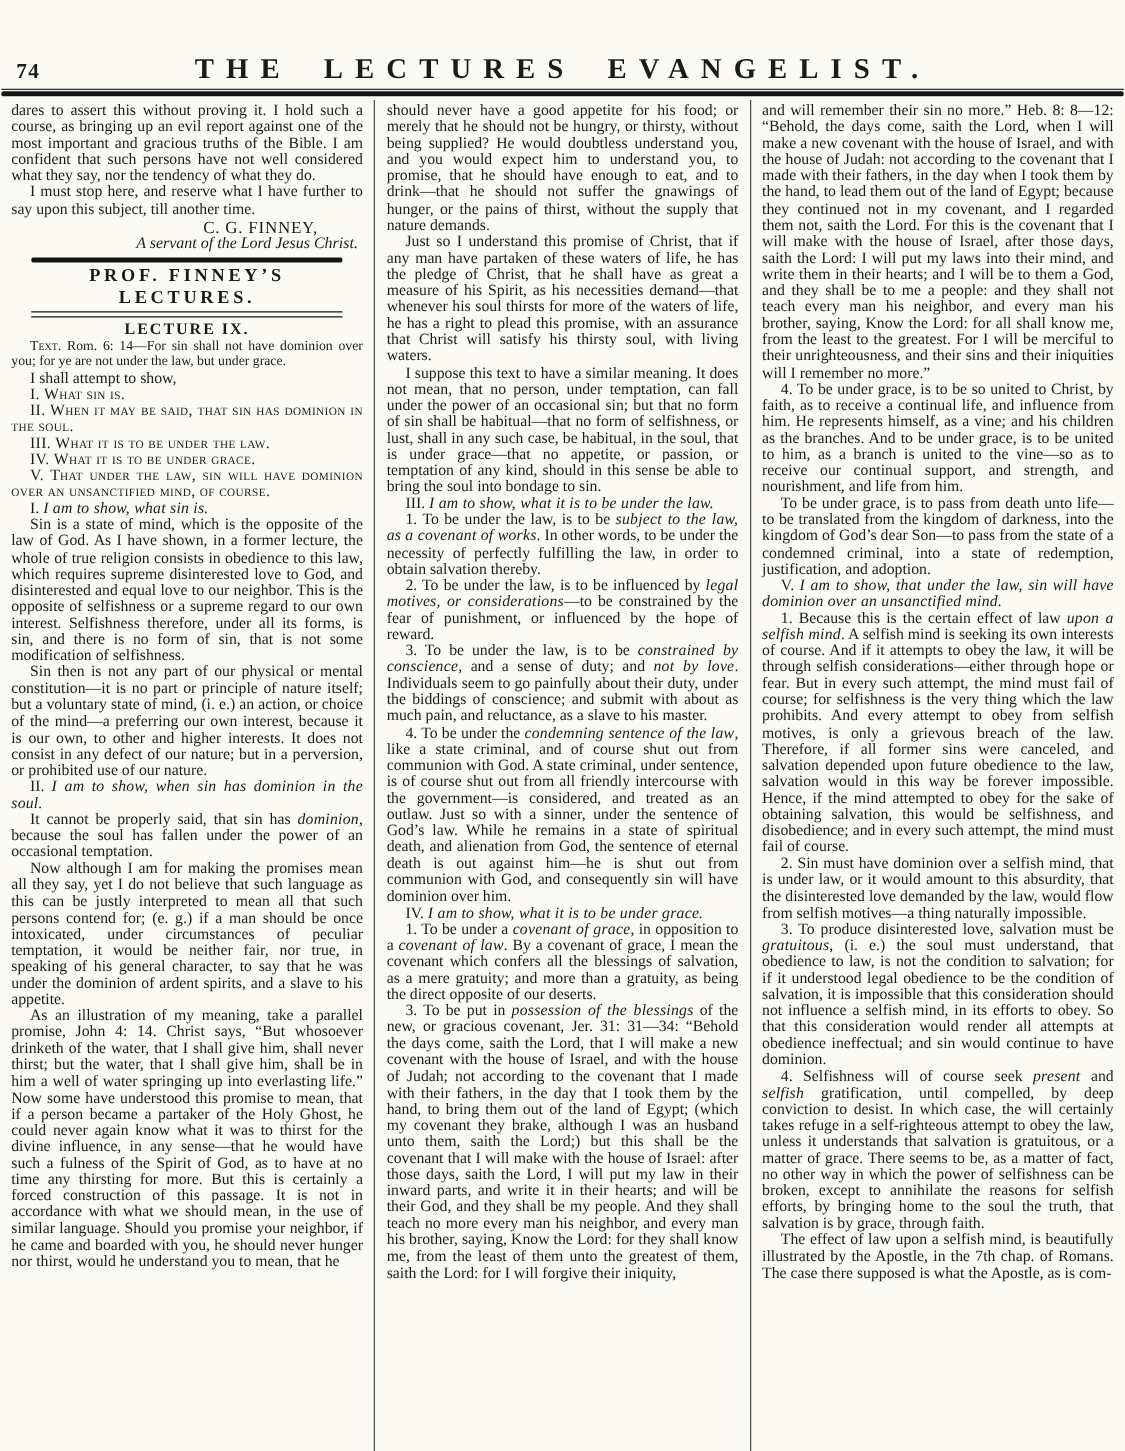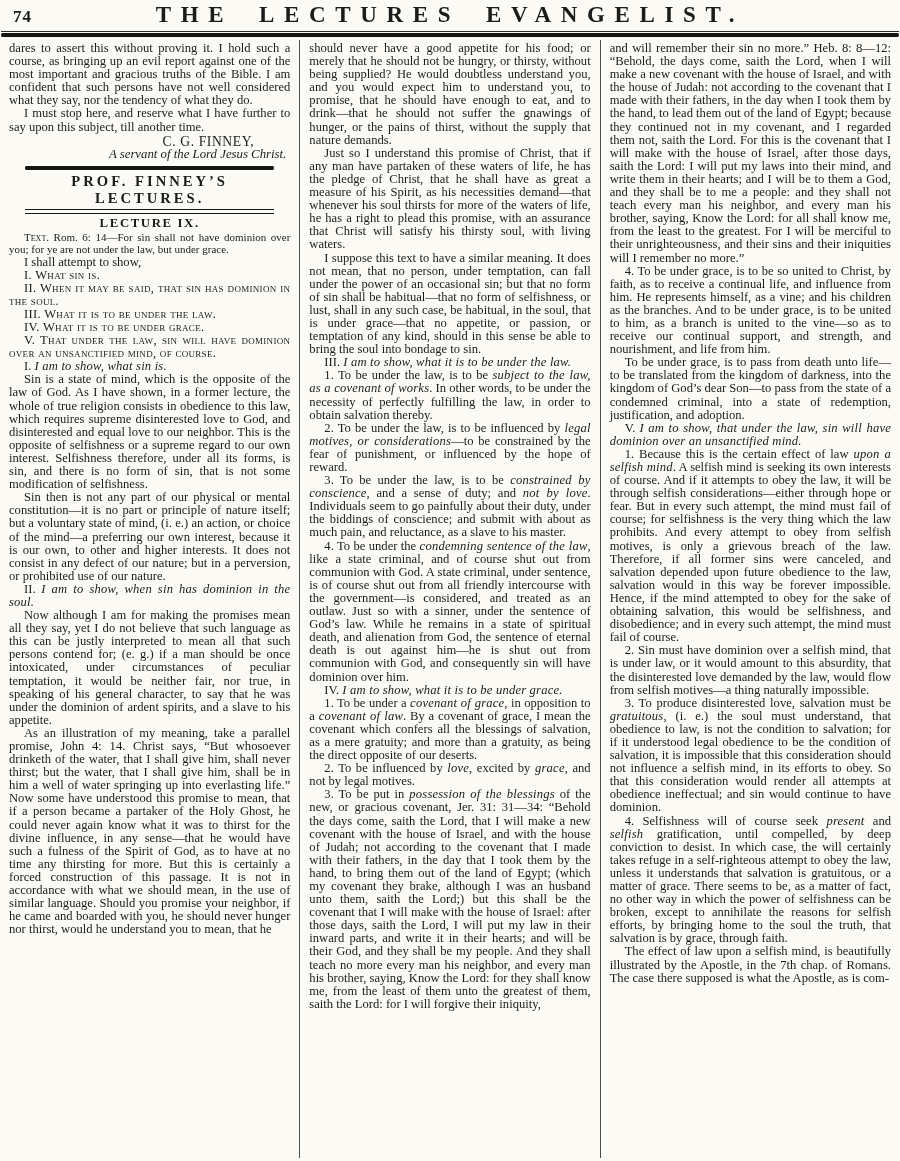--- a/index.html
+++ b/index.html
@@ -7,21 +7,21 @@
     position:relative;
     width:900px;height:1161px;
     margin:0 auto;
     box-sizing:border-box;
     background:#fbfaf4;
     color:#1b1b1b;
     font-family:"Liberation Serif","DejaVu Serif",serif;
     overflow:hidden;
   }
   
-  .masthead{position:relative;height:31px;}
+  .masthead{position:relative;height:31px;margin-top:40px;}
   .page-number{
     position:absolute;left:13px;top:7px;
     font-size:17px;font-weight:bold;letter-spacing:1px;
   }
   .masthead-title{
     position:absolute;left:0;right:0;top:2px;
     text-align:center;
     font-size:23px;font-weight:bold;
     letter-spacing:0.42em;
     word-spacing:0.45em;
@@ -116,36 +116,36 @@
         <p class="p">I shall attempt to show,</p>
         <p class="sc">I.  What sin is.</p>
         <p class="sc">II.  When it may be said, that sin has dominion in the soul.</p>
         <p class="sc">III.  What it is to be under the law.</p>
         <p class="sc">IV.  What it is to be under grace.</p>
         <p class="sc">V.  That under the law, sin will have dominion over an unsanctified mind, of course.</p>
         <p class="p">I.  <i>I am to show, what sin is.</i></p>
         <p class="p">Sin is a state of mind, which is the opposite of the law of God.  As I have shown, in a former lecture, the whole of true religion consists in obedience to this law, which requires supreme disinterested love to God, and disinterested and equal love to our neighbor.  This is the opposite of selfishness or a supreme regard to our own interest.  Selfishness therefore, under all its forms, is sin, and there is no form of sin, that is not some modification of selfishness.</p>
         <p class="p">Sin then is not any part of our physical or mental constitution—it is no part or principle of nature itself; but a voluntary state of mind, (i. e.) an action, or choice of the mind—a preferring our own interest, because it is our own, to other and higher interests.  It does not consist in any defect of our nature; but in a perversion, or prohibited use of our nature.</p>
         <p class="p">II.  <i>I am to show, when sin has dominion in the soul.</i></p>
+        <p class="p">It cannot be properly said, that sin has <i>dominion</i>, because the soul has fallen under the power of an occasional temptation.</p>
         <p class="p">Now although I am for making the promises mean all they say, yet I do not believe that such language as this can be justly interpreted to mean all that such persons contend for; (e. g.) if a man should be once intoxicated, under circumstances of peculiar temptation, it would be neither fair, nor true, in speaking of his general character, to say that he was under the dominion of ardent spirits, and a slave to his appetite.</p>
         <p class="p">As an illustration of my meaning, take a parallel promise, John 4: 14.  Christ says, “But whosoever drinketh of the water, that I shall give him, shall never thirst; but the water, that I shall give him, shall be in him a well of water springing up into everlasting life.”  Now some have understood this promise to mean, that if a person became a partaker of the Holy Ghost, he could never again know what it was to thirst for the divine influence, in any sense—that he would have such a fulness of the Spirit of God, as to have at no time any thirsting for more.  But this is certainly a forced construction of this passage.  It is not in accordance with what we should mean, in the use of similar language.  Should you promise your neighbor, if he came and boarded with you, he should never hunger nor thirst, would he understand you to mean, that he</p>
       </div>
     <div class="vrule"></div>
     <div class="col">
         <p class="pc">should never have a good appetite for his food; or merely that he should not be hungry, or thirsty, without being supplied?  He would doubtless understand you, and you would expect him to understand you, to promise, that he should have enough to eat, and to drink—that he should not suffer the gnawings of hunger, or the pains of thirst, without the supply that nature demands.</p>
         <p class="p">Just so I understand this promise of Christ, that if any man have partaken of these waters of life, he has the pledge of Christ, that he shall have as great a measure of his Spirit, as his necessities demand—that whenever his soul thirsts for more of the waters of life, he has a right to plead this promise, with an assurance that Christ will satisfy his thirsty soul, with living waters.</p>
         <p class="p">I suppose this text to have a similar meaning.  It does not mean, that no person, under temptation, can fall under the power of an occasional sin; but that no form of sin shall be habitual—that no form of selfishness, or lust, shall in any such case, be habitual, in the soul, that is under grace—that no appetite, or passion, or temptation of any kind, should in this sense be able to bring the soul into bondage to sin.</p>
         <p class="p">III.  <i>I am to show, what it is to be under the law.</i></p>
         <p class="p">1.  To be under the law, is to be <i>subject to the law, as a covenant of works</i>.  In other words, to be under the necessity of perfectly fulfilling the law, in order to obtain salvation thereby.</p>
         <p class="p">2.  To be under the law, is to be influenced by <i>legal motives, or considerations</i>—to be constrained by the fear of punishment, or influenced by the hope of reward.</p>
         <p class="p">3.  To be under the law, is to be <i>constrained by conscience</i>, and a sense of duty; and <i>not by love</i>.  Individuals seem to go painfully about their duty, under the biddings of conscience; and submit with about as much pain, and reluctance, as a slave to his master.</p>
         <p class="p">4.  To be under the <i>condemning sentence of the law</i>, like a state criminal, and of course shut out from communion with God.  A state criminal, under sentence, is of course shut out from all friendly intercourse with the government—is considered, and treated as an outlaw.  Just so with a sinner, under the sentence of God’s law.  While he remains in a state of spiritual death, and alienation from God, the sentence of eternal death is out against him—he is shut out from communion with God, and consequently sin will have dominion over him.</p>
         <p class="p">IV.  <i>I am to show, what it is to be under grace.</i></p>
         <p class="p">1.  To be under a <i>covenant of grace</i>, in opposition to a <i>covenant of law</i>.  By a covenant of grace, I mean the covenant which confers all the blessings of salvation, as a mere gratuity; and more than a gratuity, as being the direct opposite of our deserts.</p>
-        <p class="p">2.  To be influenced by <i>love</i>, excited by <i>grace</i>, and not by legal motives.</p>
         <p class="p">3.  To be put in <i>possession of the blessings</i> of the new, or gracious covenant, Jer. 31: 31—34: “Behold the days come, saith the Lord, that I will make a new covenant with the house of Israel, and with the house of Judah; not according to the covenant that I made with their fathers, in the day that I took them by the hand, to bring them out of the land of Egypt; (which my covenant they brake, although I was an husband unto them, saith the Lord;) but this shall be the covenant that I will make with the house of Israel: after those days, saith the Lord, I will put my law in their inward parts, and write it in their hearts; and will be their God, and they shall be my people.  And they shall teach no more every man his neighbor, and every man his brother, saying, Know the Lord: for they shall know me, from the least of them unto the greatest of them, saith the Lord: for I will forgive their iniquity,</p>
       </div>
     <div class="vrule"></div>
     <div class="col">
         <p class="pc">and will remember their sin no more.”  Heb. 8: 8—12: “Behold, the days come, saith the Lord, when I will make a new covenant with the house of Israel, and with the house of Judah: not according to the covenant that I made with their fathers, in the day when I took them by the hand, to lead them out of the land of Egypt; because they continued not in my covenant, and I regarded them not, saith the Lord.  For this is the covenant that I will make with the house of Israel, after those days, saith the Lord: I will put my laws into their mind, and write them in their hearts; and I will be to them a God, and they shall be to me a people: and they shall not teach every man his neighbor, and every man his brother, saying, Know the Lord: for all shall know me, from the least to the greatest.  For I will be merciful to their unrighteousness, and their sins and their iniquities will I remember no more.”</p>
         <p class="p">4.  To be under grace, is to be so united to Christ, by faith, as to receive a continual life, and influence from him.  He represents himself, as a vine; and his children as the branches.  And to be under grace, is to be united to him, as a branch is united to the vine—so as to receive our continual support, and strength, and nourishment, and life from him.</p>
         <p class="p">To be under grace, is to pass from death unto life—to be translated from the kingdom of darkness, into the kingdom of God’s dear Son—to pass from the state of a condemned criminal, into a state of redemption, justification, and adoption.</p>
         <p class="p">V.  <i>I am to show, that under the law, sin will have dominion over an unsanctified mind.</i></p>
         <p class="p">1.  Because this is the certain effect of law <i>upon a selfish mind</i>.  A selfish mind is seeking its own interests of course.  And if it attempts to obey the law, it will be through selfish considerations—either through hope or fear.  But in every such attempt, the mind must fail of course; for selfishness is the very thing which the law prohibits.  And every attempt to obey from selfish motives, is only a grievous breach of the law.  Therefore, if all former sins were canceled, and salvation depended upon future obedience to the law, salvation would in this way be forever impossible.  Hence, if the mind attempted to obey for the sake of obtaining salvation, this would be selfishness, and disobedience; and in every such attempt, the mind must fail of course.</p>
         <p class="p">2.  Sin must have dominion over a selfish mind, that is under law, or it would amount to this absurdity, that the disinterested love demanded by the law, would flow from selfish motives—a thing naturally impossible.</p>

